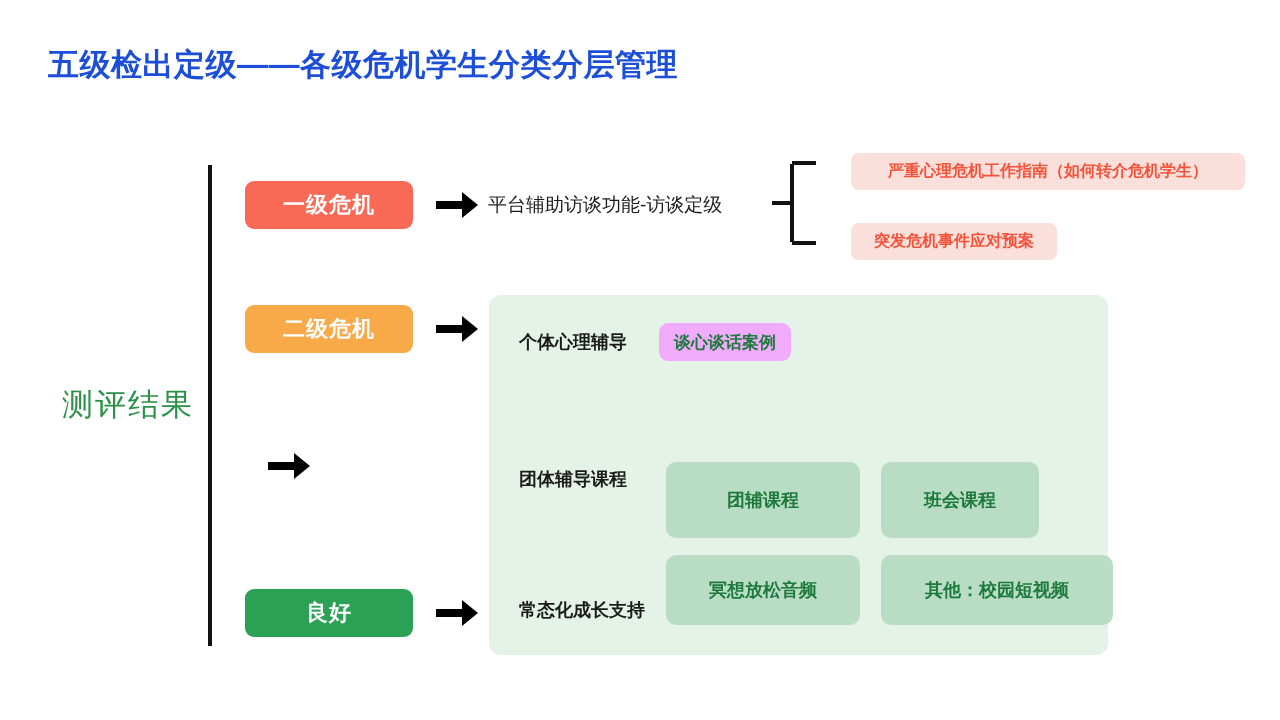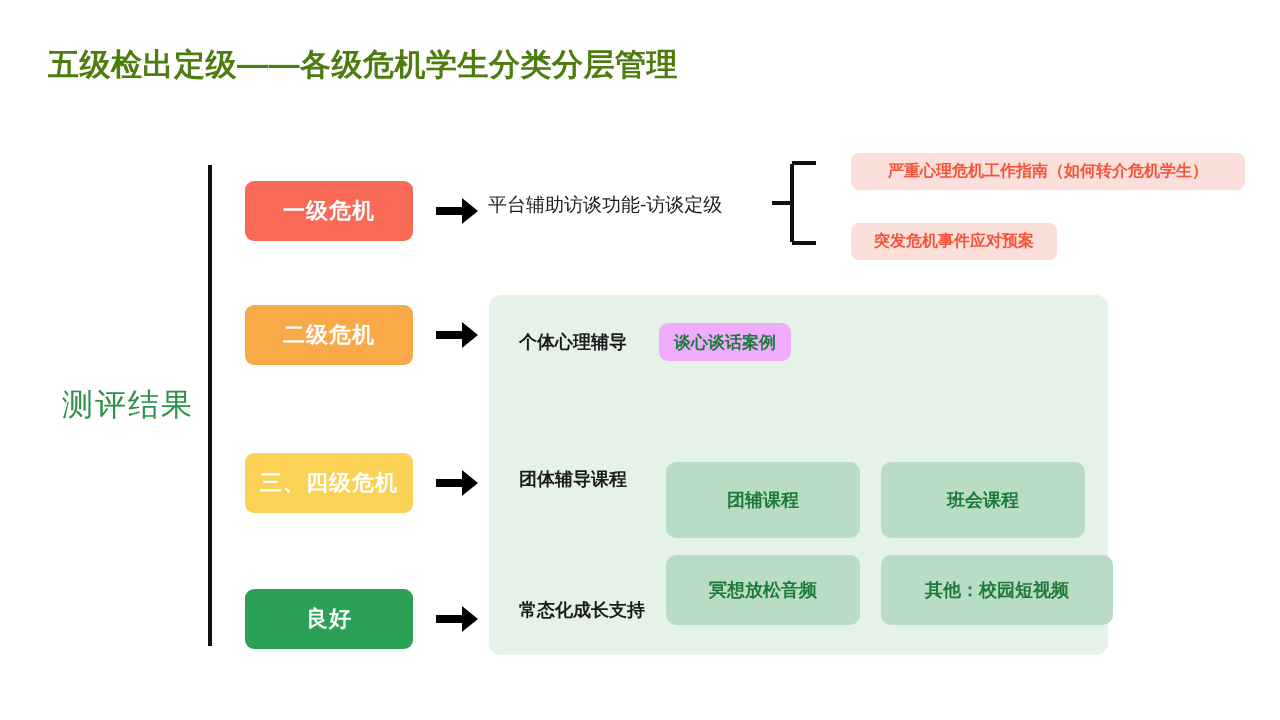--- a/index.html
+++ b/index.html
@@ -21,21 +21,21 @@
     height: 720px;
   }
 
   
   #page-title {
     position: absolute;
     left: 48px;
     top: 44px;
     font-size: 31px;
     font-weight: bold;
-    color: #4d7c0f;
+    color: #1d4ed8;
     letter-spacing: 0.5px;
     white-space: nowrap;
   }
 
   
   #axis-label {
     position: absolute;
     left: 62px;
     top: 384px;
     font-size: 31px;
@@ -57,21 +57,21 @@
   
   .level-row {
     position: absolute;
     left: 245px;
     display: flex;
     align-items: center;
   }
 
   .level-chip {
     width: 168px;
-    height: 60px;
+    height: 48px;
     border-radius: 9px;
     display: flex;
     align-items: center;
     justify-content: center;
     color: #ffffff;
     font-size: 22px;
     font-weight: bold;
     letter-spacing: 1px;
     box-sizing: border-box;
   }
@@ -179,21 +179,21 @@
     color: #1e7a3c;
     font-size: 18px;
     font-weight: bold;
     display: flex;
     align-items: center;
     justify-content: center;
     white-space: nowrap;
     box-sizing: border-box;
   }
   #card-group-course { left: 666px; top: 462px; width: 194px; height: 76px; }
-  #card-class-course { left: 881px; top: 462px; width: 204px; height: 76px; }
+  #card-class-course { left: 881px; top: 462px; width: 158px; height: 76px; }
   #card-meditation   { left: 666px; top: 555px; width: 194px; height: 70px; }
   #card-video        { left: 881px; top: 555px; width: 232px; height: 70px; }
 </style>
 </head>
 <body>
 
 <div id="slide">
 
   <div id="page-title">五级检出定级——各级危机学生分类分层管理</div>
 
@@ -213,21 +213,20 @@
   <div class="level-row" style="top:305px;">
     <div class="level-chip" style="background:#f8a948;">二级危机</div>
     <div class="arrow">
       <svg width="42" height="26" viewBox="0 0 42 26" aria-hidden="true">
         <path d="M0 9 H26 V0 L42 13 L26 26 V17 H0 Z" fill="#000000"></path>
       </svg>
     </div>
   </div>
 
   <div class="level-row" style="top:453px;">
-    <div class="level-chip" style="background:#f9d256;">三、四级危机</div>
     <div class="arrow">
       <svg width="42" height="26" viewBox="0 0 42 26" aria-hidden="true">
         <path d="M0 9 H26 V0 L42 13 L26 26 V17 H0 Z" fill="#000000"></path>
       </svg>
     </div>
   </div>
 
   <div class="level-row" style="top:589px;">
     <div class="level-chip" style="background:#2ba156;">良好</div>
     <div class="arrow">

